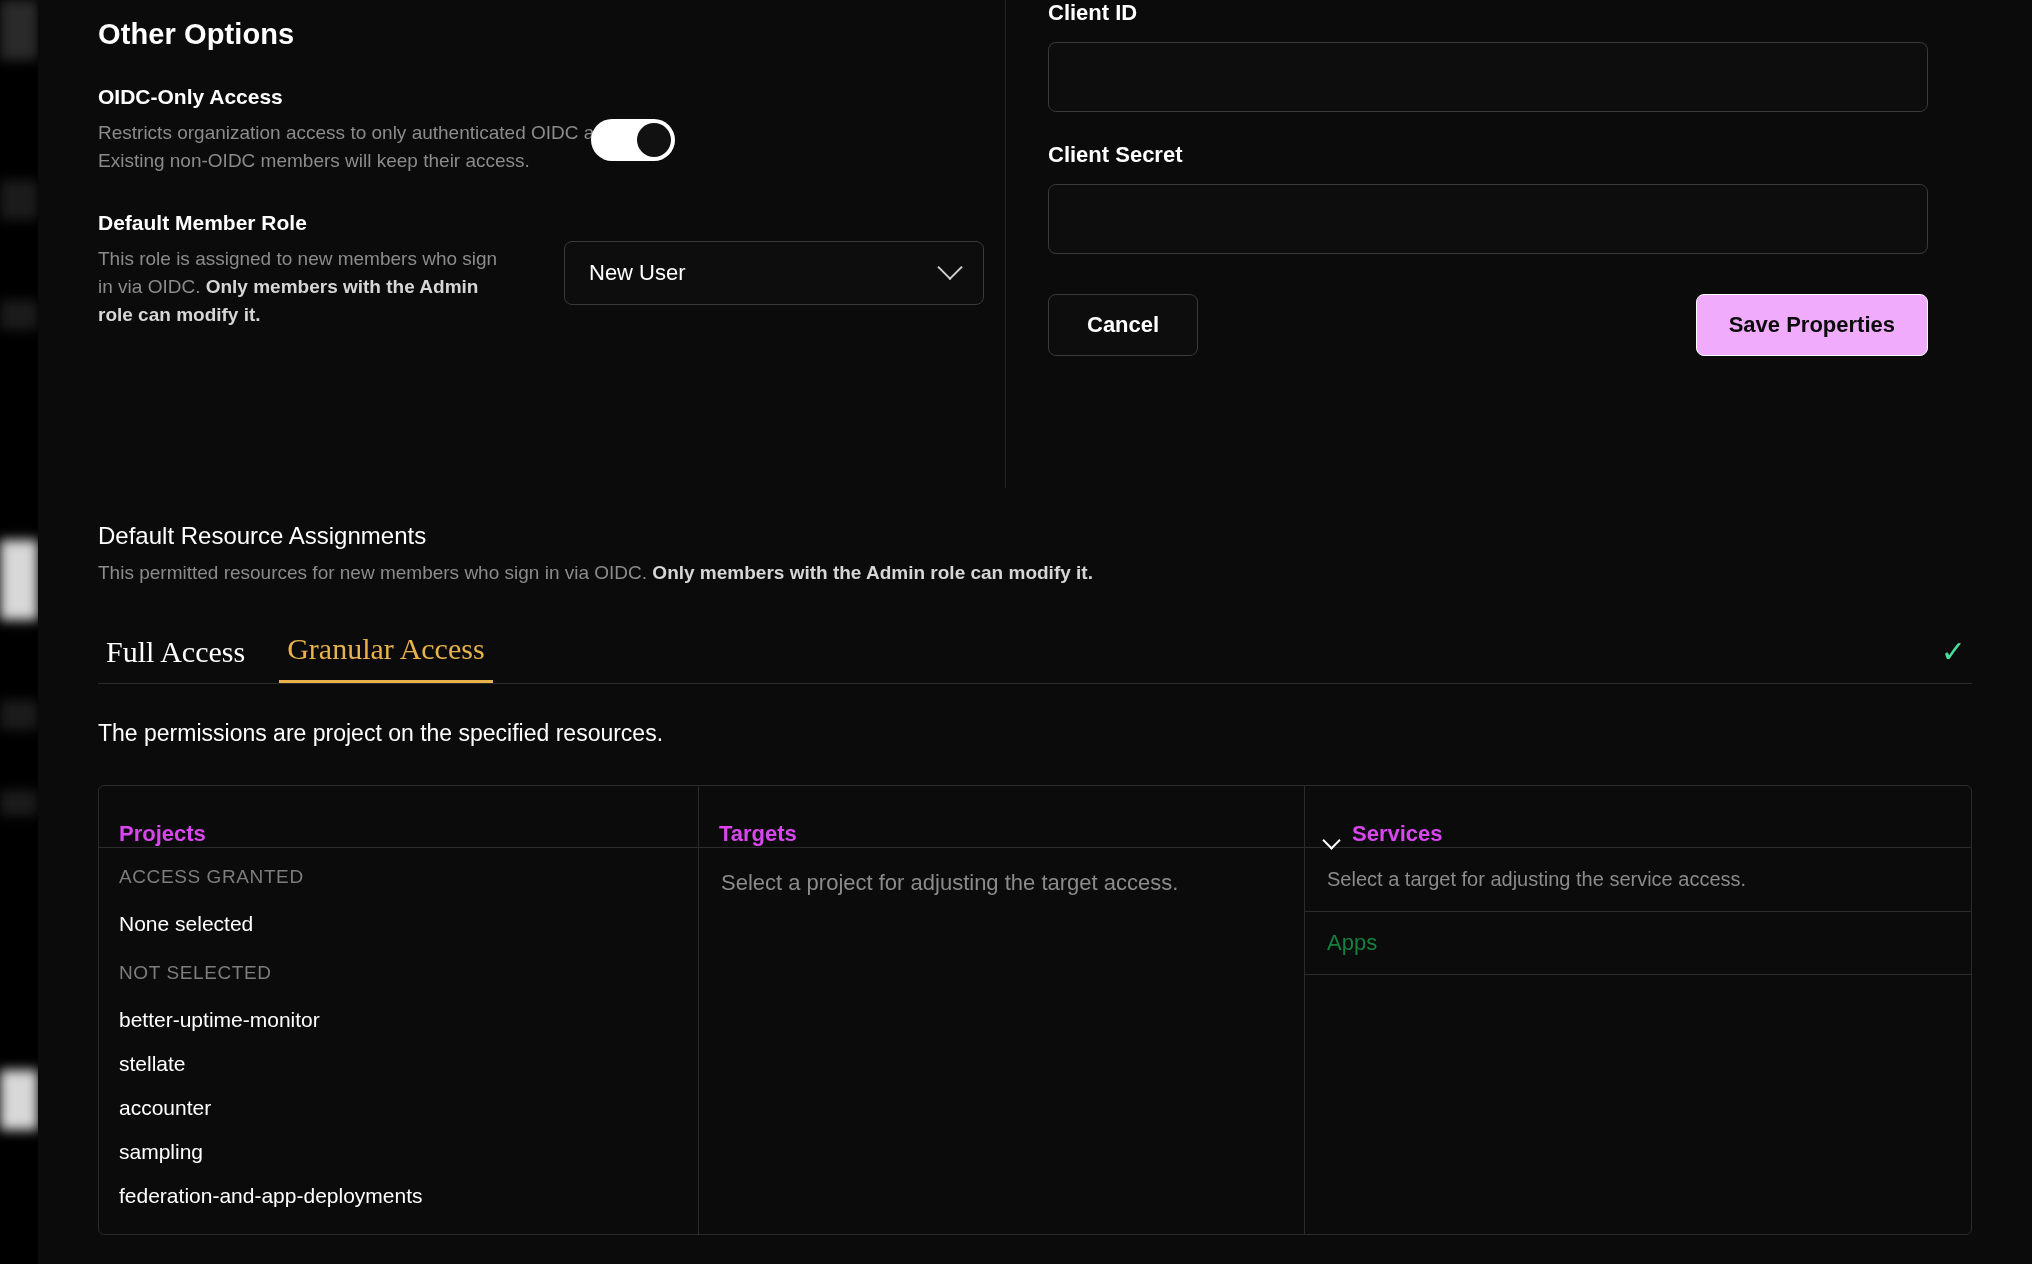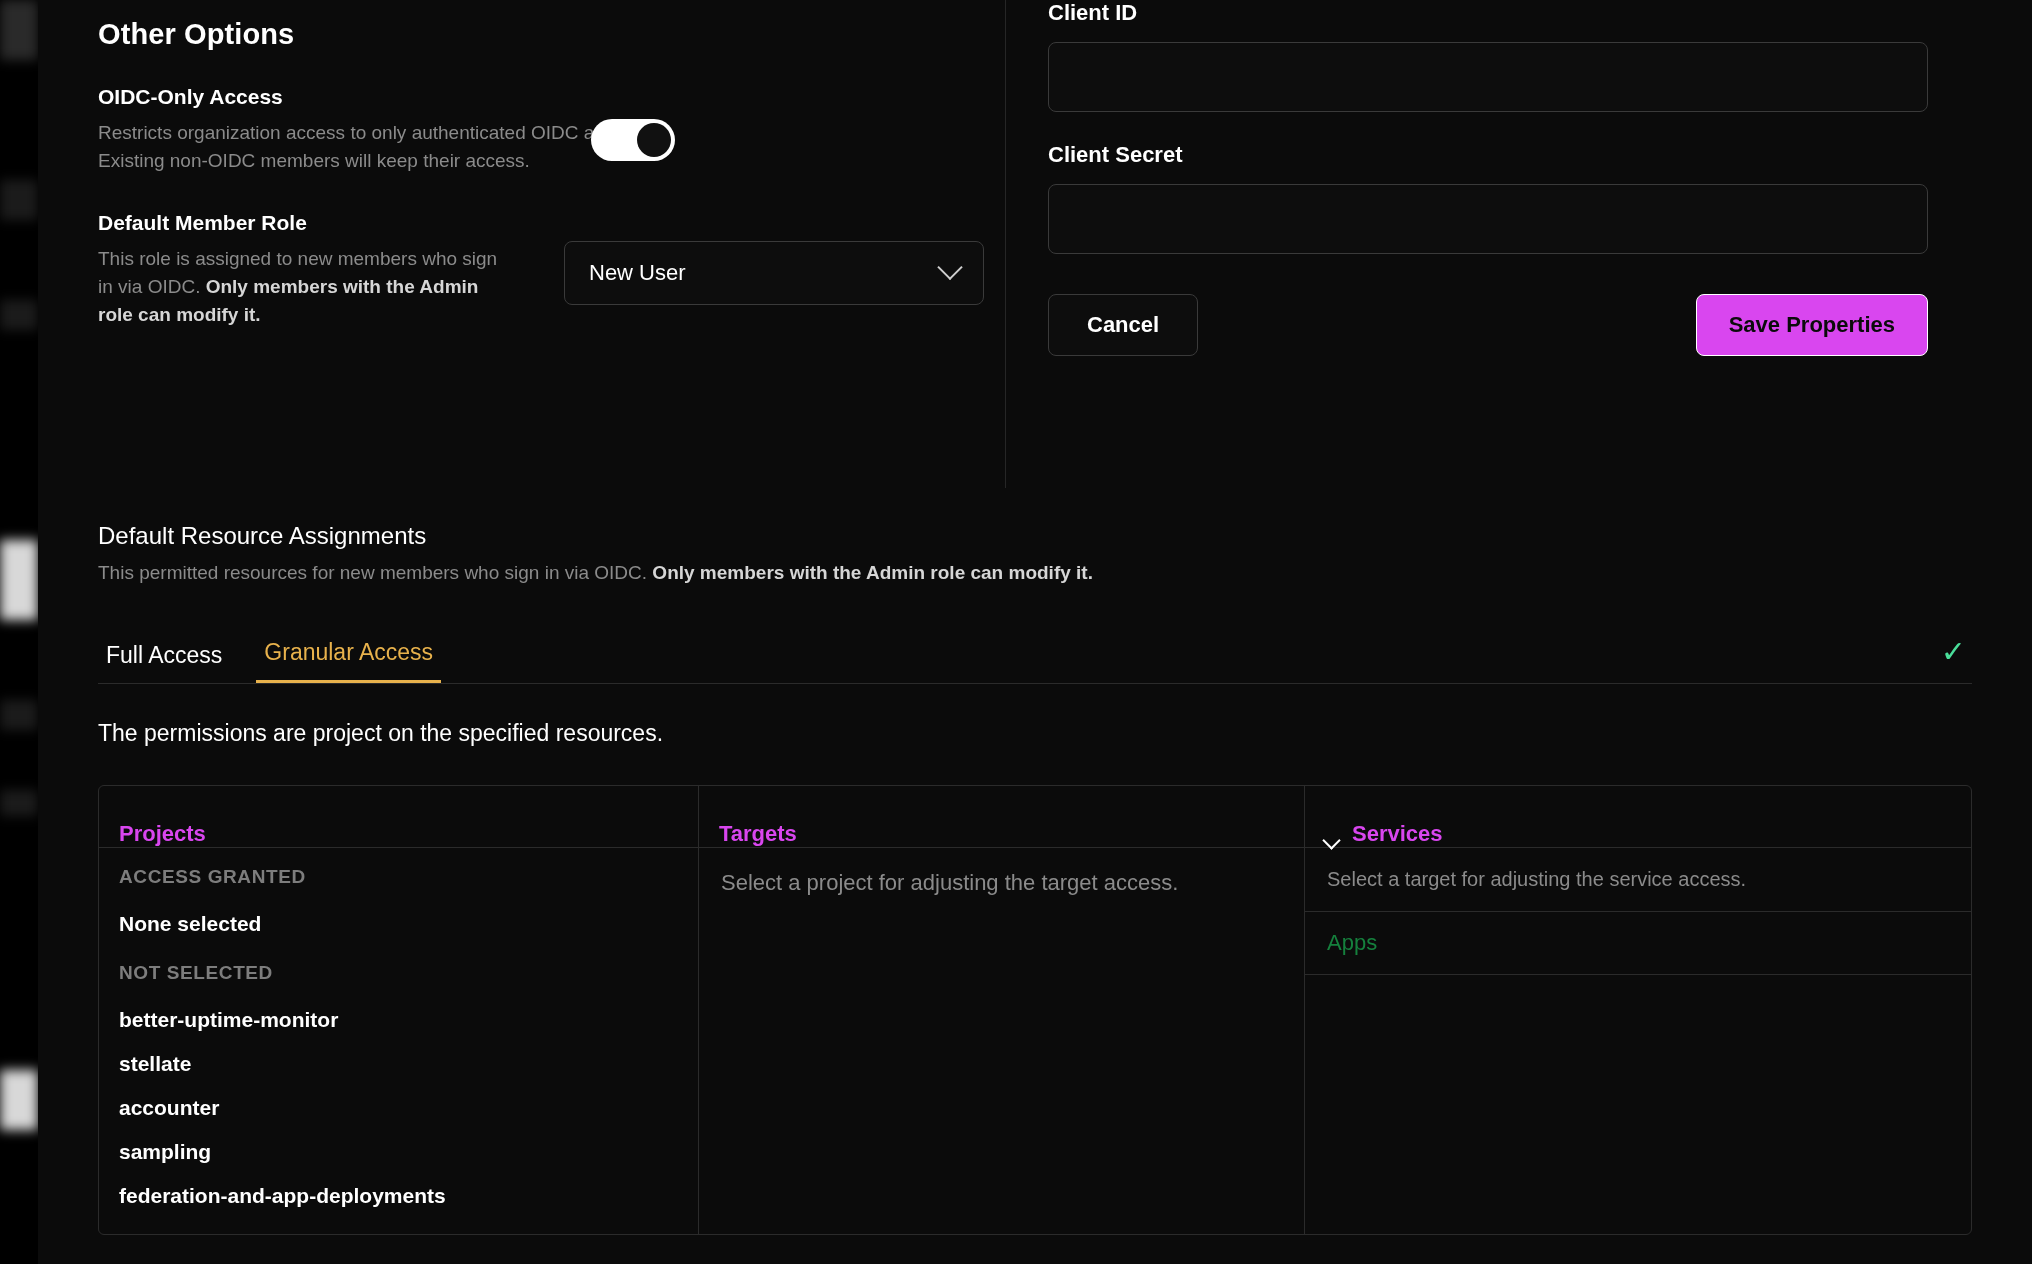--- a/index.html
+++ b/index.html
@@ -157,21 +157,21 @@
     justify-content: center;
     cursor: pointer;
   }
   .btn-cancel {
     background: #0d0d0d;
     border: 1px solid #3a3a3a;
     color: #ffffff;
     padding: 0 38px;
   }
   .btn-save {
-    background: #d946ef;
+    background: #f0abfc;
     border: 1px solid #ffffff;
     color: #0b0b0b;
     padding: 0 32px;
   }
 
   
   .lower { padding: 34px 60px 0 60px; }
   .sub-title {
     color: #ffffff;
     font-size: 24px;
@@ -186,24 +186,25 @@
 
   .tabs {
     margin-top: 44px;
     display: flex;
     align-items: flex-end;
     border-bottom: 1px solid #2b2b2b;
     position: relative;
     height: 56px;
   }
   .tab {
-    font-size: 23px;
+    font-size: 30px;
     padding: 0 8px 14px 8px;
     margin-right: 26px;
     cursor: pointer;
+    font-family: Liberation Serif, serif;
   }
   .tab.inactive { color: #ffffff; }
   .tab.active {
     color: #e8b24c;
     border-bottom: 3px solid #e8b24c;
   }
   .check {
     position: absolute;
     right: 6px;
     bottom: 16px;
@@ -240,21 +241,21 @@
     border-bottom: 1px solid #2b2b2b;
   }
   .col-head .caret-down {
     width: 13px; height: 13px;
     border-right: 2px solid #ffffff;
     border-bottom: 2px solid #ffffff;
     transform: rotate(45deg);
     margin-right: 14px;
     margin-top: -5px;
   }
-  .col-body { padding: 18px 20px; font-weight: bold; }
+  .col-body { padding: 18px 20px; }
   .group-label {
     color: #7d7d7d;
     font-size: 19px;
     letter-spacing: 0.6px;
     margin-bottom: 14px;
   }
   .item {
     color: #ffffff;
     font-size: 21px;
     padding: 10px 0;

